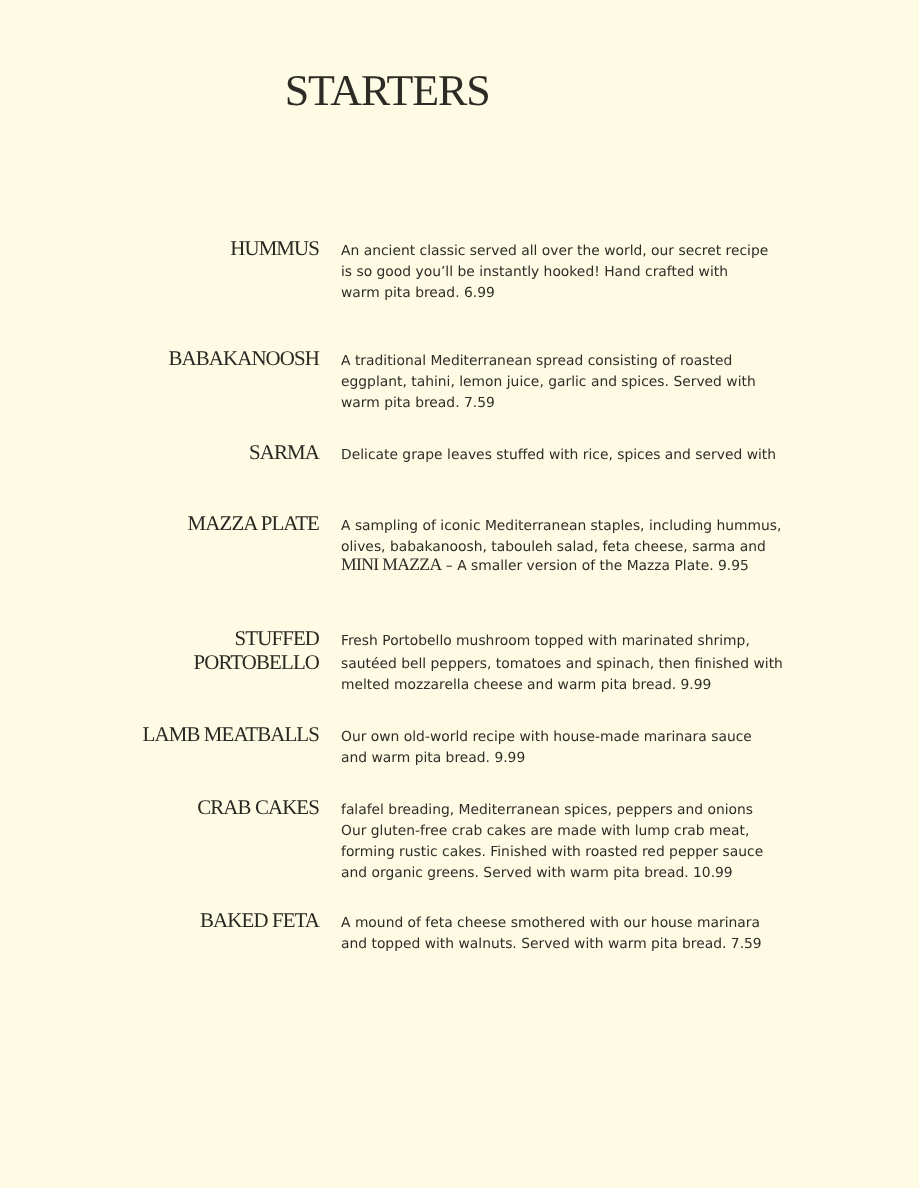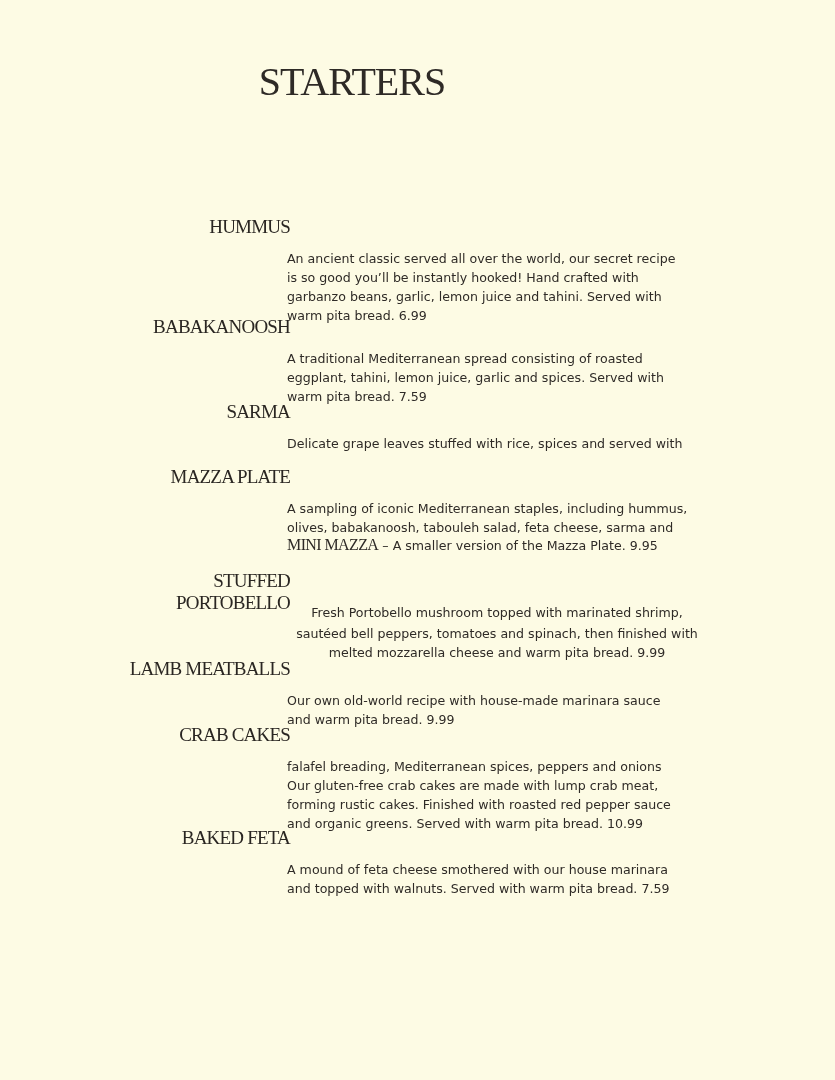--- a/index.html
+++ b/index.html
@@ -1,34 +1,33 @@
 <!DOCTYPE html>
 <html><head>
 <meta charset="utf-8">
 <style>
   html,body{margin:0;padding:0;}
   body{width:835px;height:1080px;background:#fdfbe4;position:relative;overflow:hidden;color:#2a2622;}
   .title{position:absolute;top:58px;left:0;width:704px;text-align:center;font-family:"Liberation Serif","DejaVu Serif",serif;font-size:40px;letter-spacing:-1px;color:#2e2a26;}
   .item{position:absolute;left:0;width:835px;}
   .name{position:absolute;left:105px;width:185px;font-family:"Liberation Serif","DejaVu Serif",serif;font-size:19px;line-height:22px;letter-spacing:-0.8px;color:#2a2622;text-align:right;}
-  .desc{position:absolute;left:287px;width:420px;font-family:"DejaVu Sans","Liberation Sans",sans-serif;font-size:12.6px;line-height:19px;color:#2f2b27;margin-top:31px;}
+  .desc{position:absolute;left:310px;width:420px;font-family:"DejaVu Sans","Liberation Sans",sans-serif;font-size:12.6px;line-height:19px;color:#2f2b27;}
   .desc .line{display:block;white-space:nowrap;}
   .sub-name{font-family:"Liberation Serif","DejaVu Serif",serif;font-size:16px;letter-spacing:-0.6px;}
 </style>
 </head>
 <body>
 
 <div class="title">STARTERS</div>
 
 <div class="item" style="top:216px;">
   <div class="name"><span>HUMMUS</span></div>
   <div class="desc" style="top:2px;">
     <span class="line">An ancient classic served all over the world, our secret recipe</span>
     <span class="line">is so good you’ll be instantly hooked! Hand crafted with</span>
-    <span class="line">garbanzo beans, garlic, lemon juice and tahini. Served with</span>
     <span class="line">warm pita bread. 6.99</span>
   </div>
 </div>
 
 <div class="item" style="top:316px;">
   <div class="name"><span>BABAKANOOSH</span></div>
   <div class="desc" style="top:2px;">
     <span class="line">A traditional Mediterranean spread consisting of roasted</span>
     <span class="line">eggplant, tahini, lemon juice, garlic and spices. Served with</span>
     <span class="line">warm pita bread. 7.59</span>
@@ -49,21 +48,21 @@
     <span class="line">olives, babakanoosh, tabouleh salad, feta cheese, sarma and</span>
     <span class="line" style="margin-top:-2px;"><span class="sub-name">MINI MAZZA</span><span> – A smaller version of the Mazza Plate. 9.95</span></span>
   </div>
 </div>
 
 <div class="item" style="top:570px;">
   <div class="name">
     <span style="display:block">STUFFED</span>
     <span style="display:block">PORTOBELLO</span>
   </div>
-  <div class="desc" style="top:2px;text-align:center;">
+  <div class="desc" style="top:2px;">
     <span class="line">Fresh Portobello mushroom topped with marinated shrimp,</span>
     <span class="line" style="margin-top:2px;">sautéed bell peppers, tomatoes and spinach, then finished with</span>
     <span class="line">melted mozzarella cheese and warm pita bread. 9.99</span>
   </div>
 </div>
 
 <div class="item" style="top:658px;">
   <div class="name"><span>LAMB MEATBALLS</span></div>
   <div class="desc" style="top:2px;">
     <span class="line">Our own old-world recipe with house-made marinara sauce</span>

